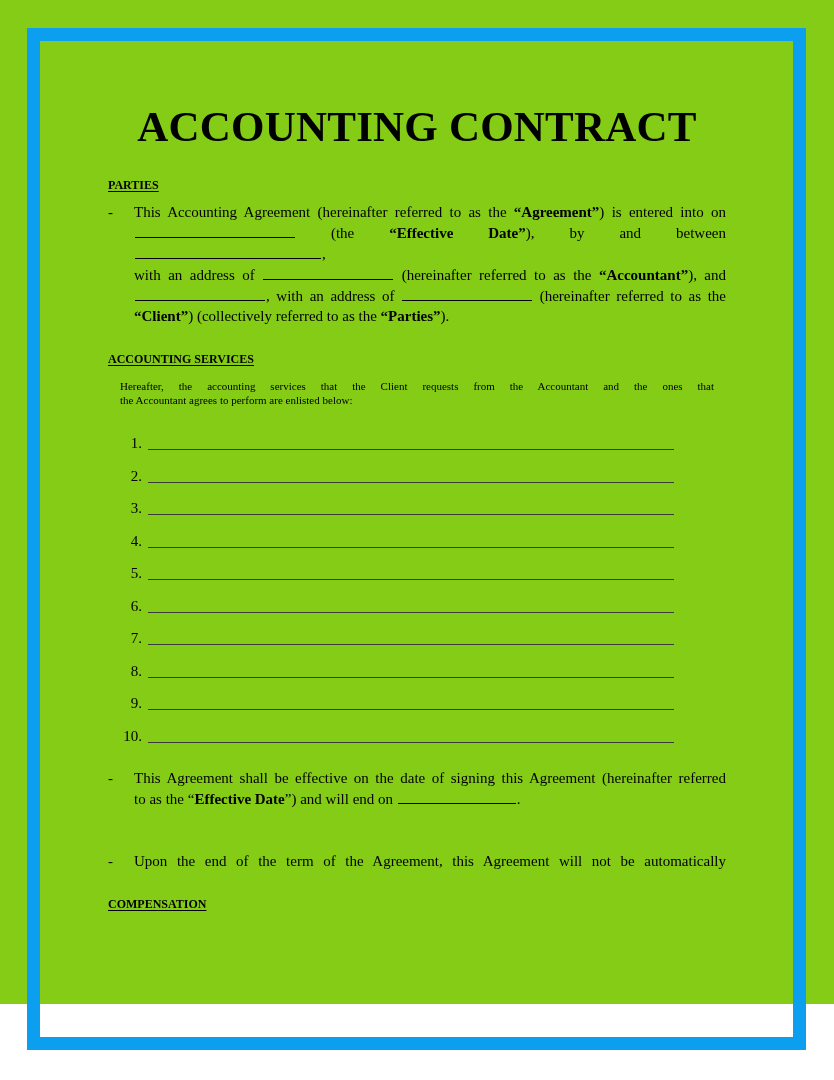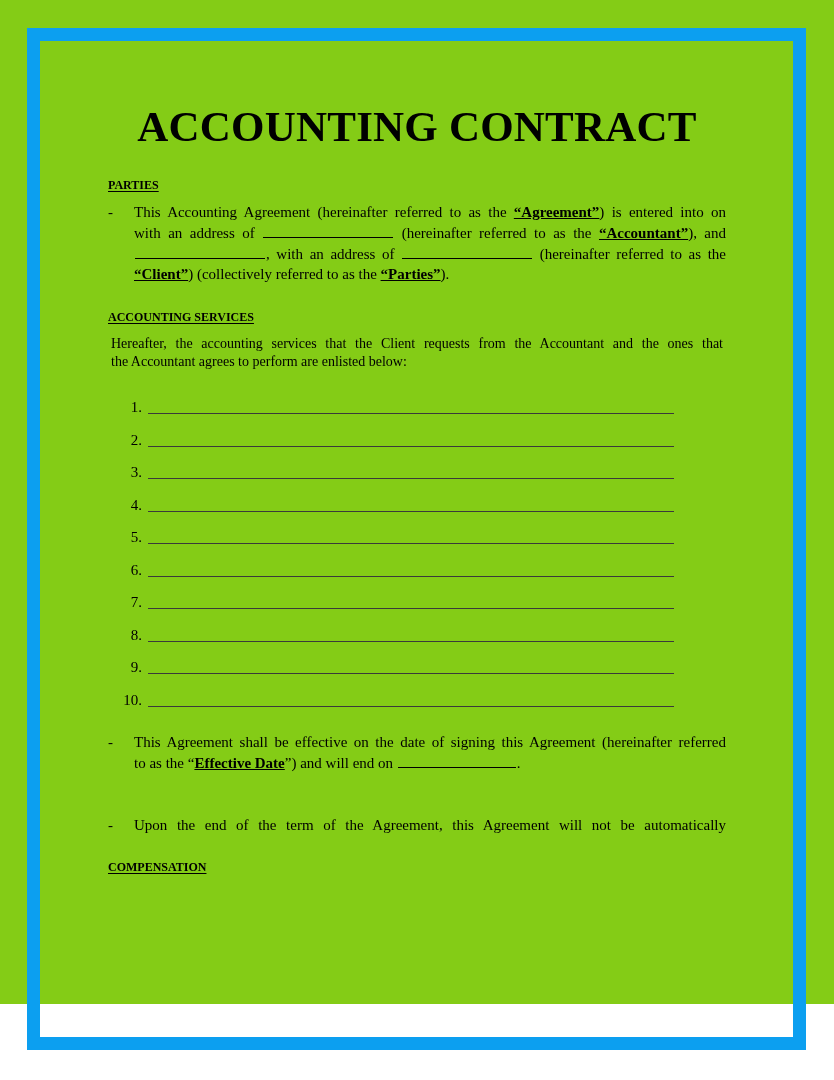--- a/index.html
+++ b/index.html
@@ -77,35 +77,35 @@
   }
   .bullet-body {
     flex: 1 1 auto;
     font-size: 15px;
     line-height: 1.32;
     text-align: justify;
     text-justify: inter-word;
   }
 
   .para {
-    font-size: 14px;
+    font-size: 11px;
     line-height: 1.32;
     text-align: justify;
-    margin: 3px;
+    margin: 12px;
   }
   .para .ln:last-child { text-align: left; }
 
   .ln {
     display: block;
     text-align: justify;
     text-align-last: justify;
   }
   .ln.free { text-align-last: left; }
 
-  b, .b { font-weight: bold; text-decoration: underline; }
+  b, .b { font-weight: bold; }
 
   
   .blank {
     display: inline-block;
     border-bottom: 1px solid #000;
     height: 0.95em;
     vertical-align: baseline;
     margin: 0 1px;
   }
   .blank-sm { width: 118px; }
@@ -156,20 +156,21 @@
     <div class="doc-title">ACCOUNTING CONTRACT</div>
 
     <div class="heading-row">
       <span class="section-heading">PARTIES</span>
     </div>
 
     <div class="bullet-row">
       <div class="bullet-dash">-</div>
       <div class="bullet-body">
         <span class="ln"><span>This Accounting Agreement (hereinafter referred to as the </span><b>“Agreement”</b><span>) is entered into on</span></span>
+        <span class="ln"><span class="blank blank-lg"></span> <span>(the </span><b>“Effective Date”</b><span>), by and between</span> <span class="blank blank-xl"></span><span>,</span></span>
         <span class="ln"><span>with an address of</span> <span class="blank blank-md"></span> <span>(hereinafter referred to as the </span><b>“Accountant”</b><span>), and</span></span>
         <span class="ln"><span class="blank blank-md"></span><span>, with an address of</span> <span class="blank blank-md"></span> <span>(hereinafter referred to as the</span></span>
         <span class="ln free"><b>“Client”</b><span>) (collectively referred to as the </span><b>“Parties”</b><span>).</span></span>
       </div>
     </div>
 
     <div class="gap-md"></div>
 
     <div class="heading-row">
       <span class="section-heading">ACCOUNTING SERVICES</span>

